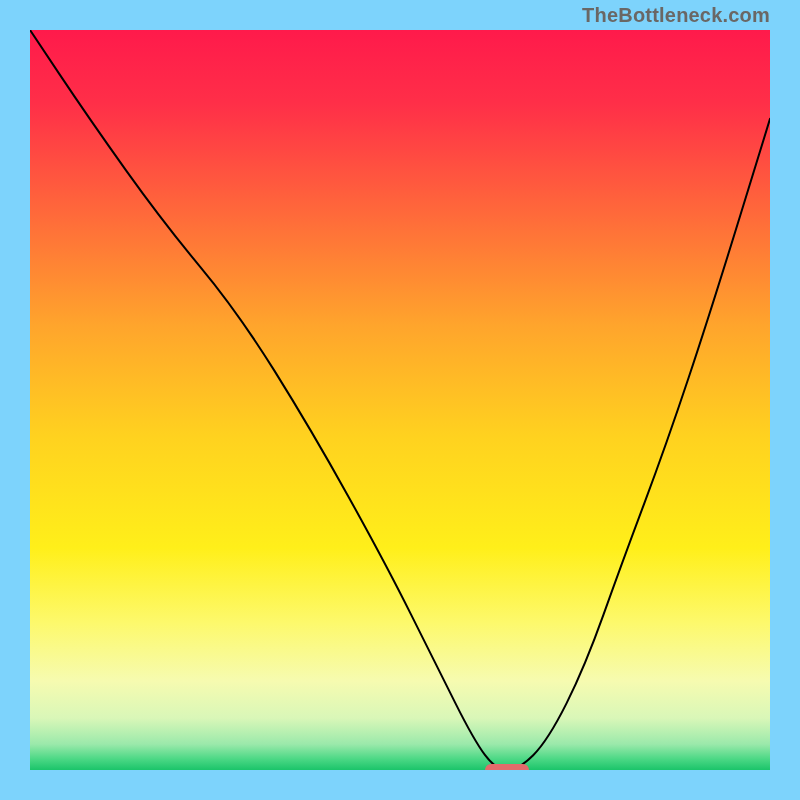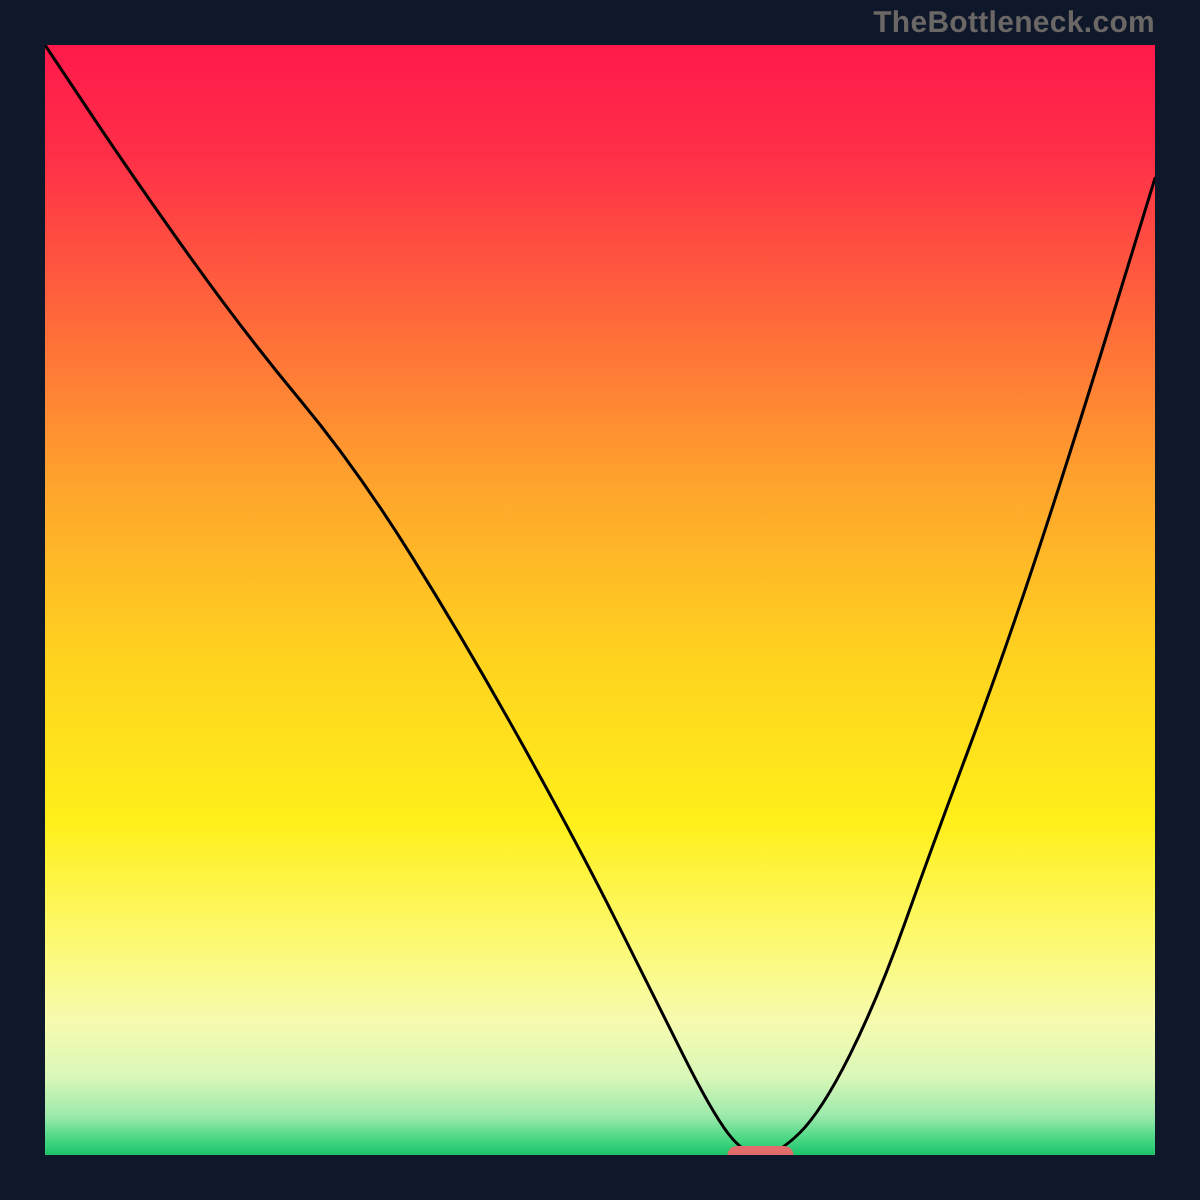--- a/index.html
+++ b/index.html
@@ -9,21 +9,21 @@
     height: 800px;
     overflow: hidden;
     background: #000;
   }
   .frame {
     position: absolute;
     left: 0;
     top: 0;
     width: 800px;
     height: 800px;
-    background: #0f172a;
+    background: #7dd3fc;
     text-align: center;
   }
   .plot {
     position: absolute;
     left: 30px;
     top: 30px;
     width: 740px;
     height: 740px;
     overflow: hidden;
   }

